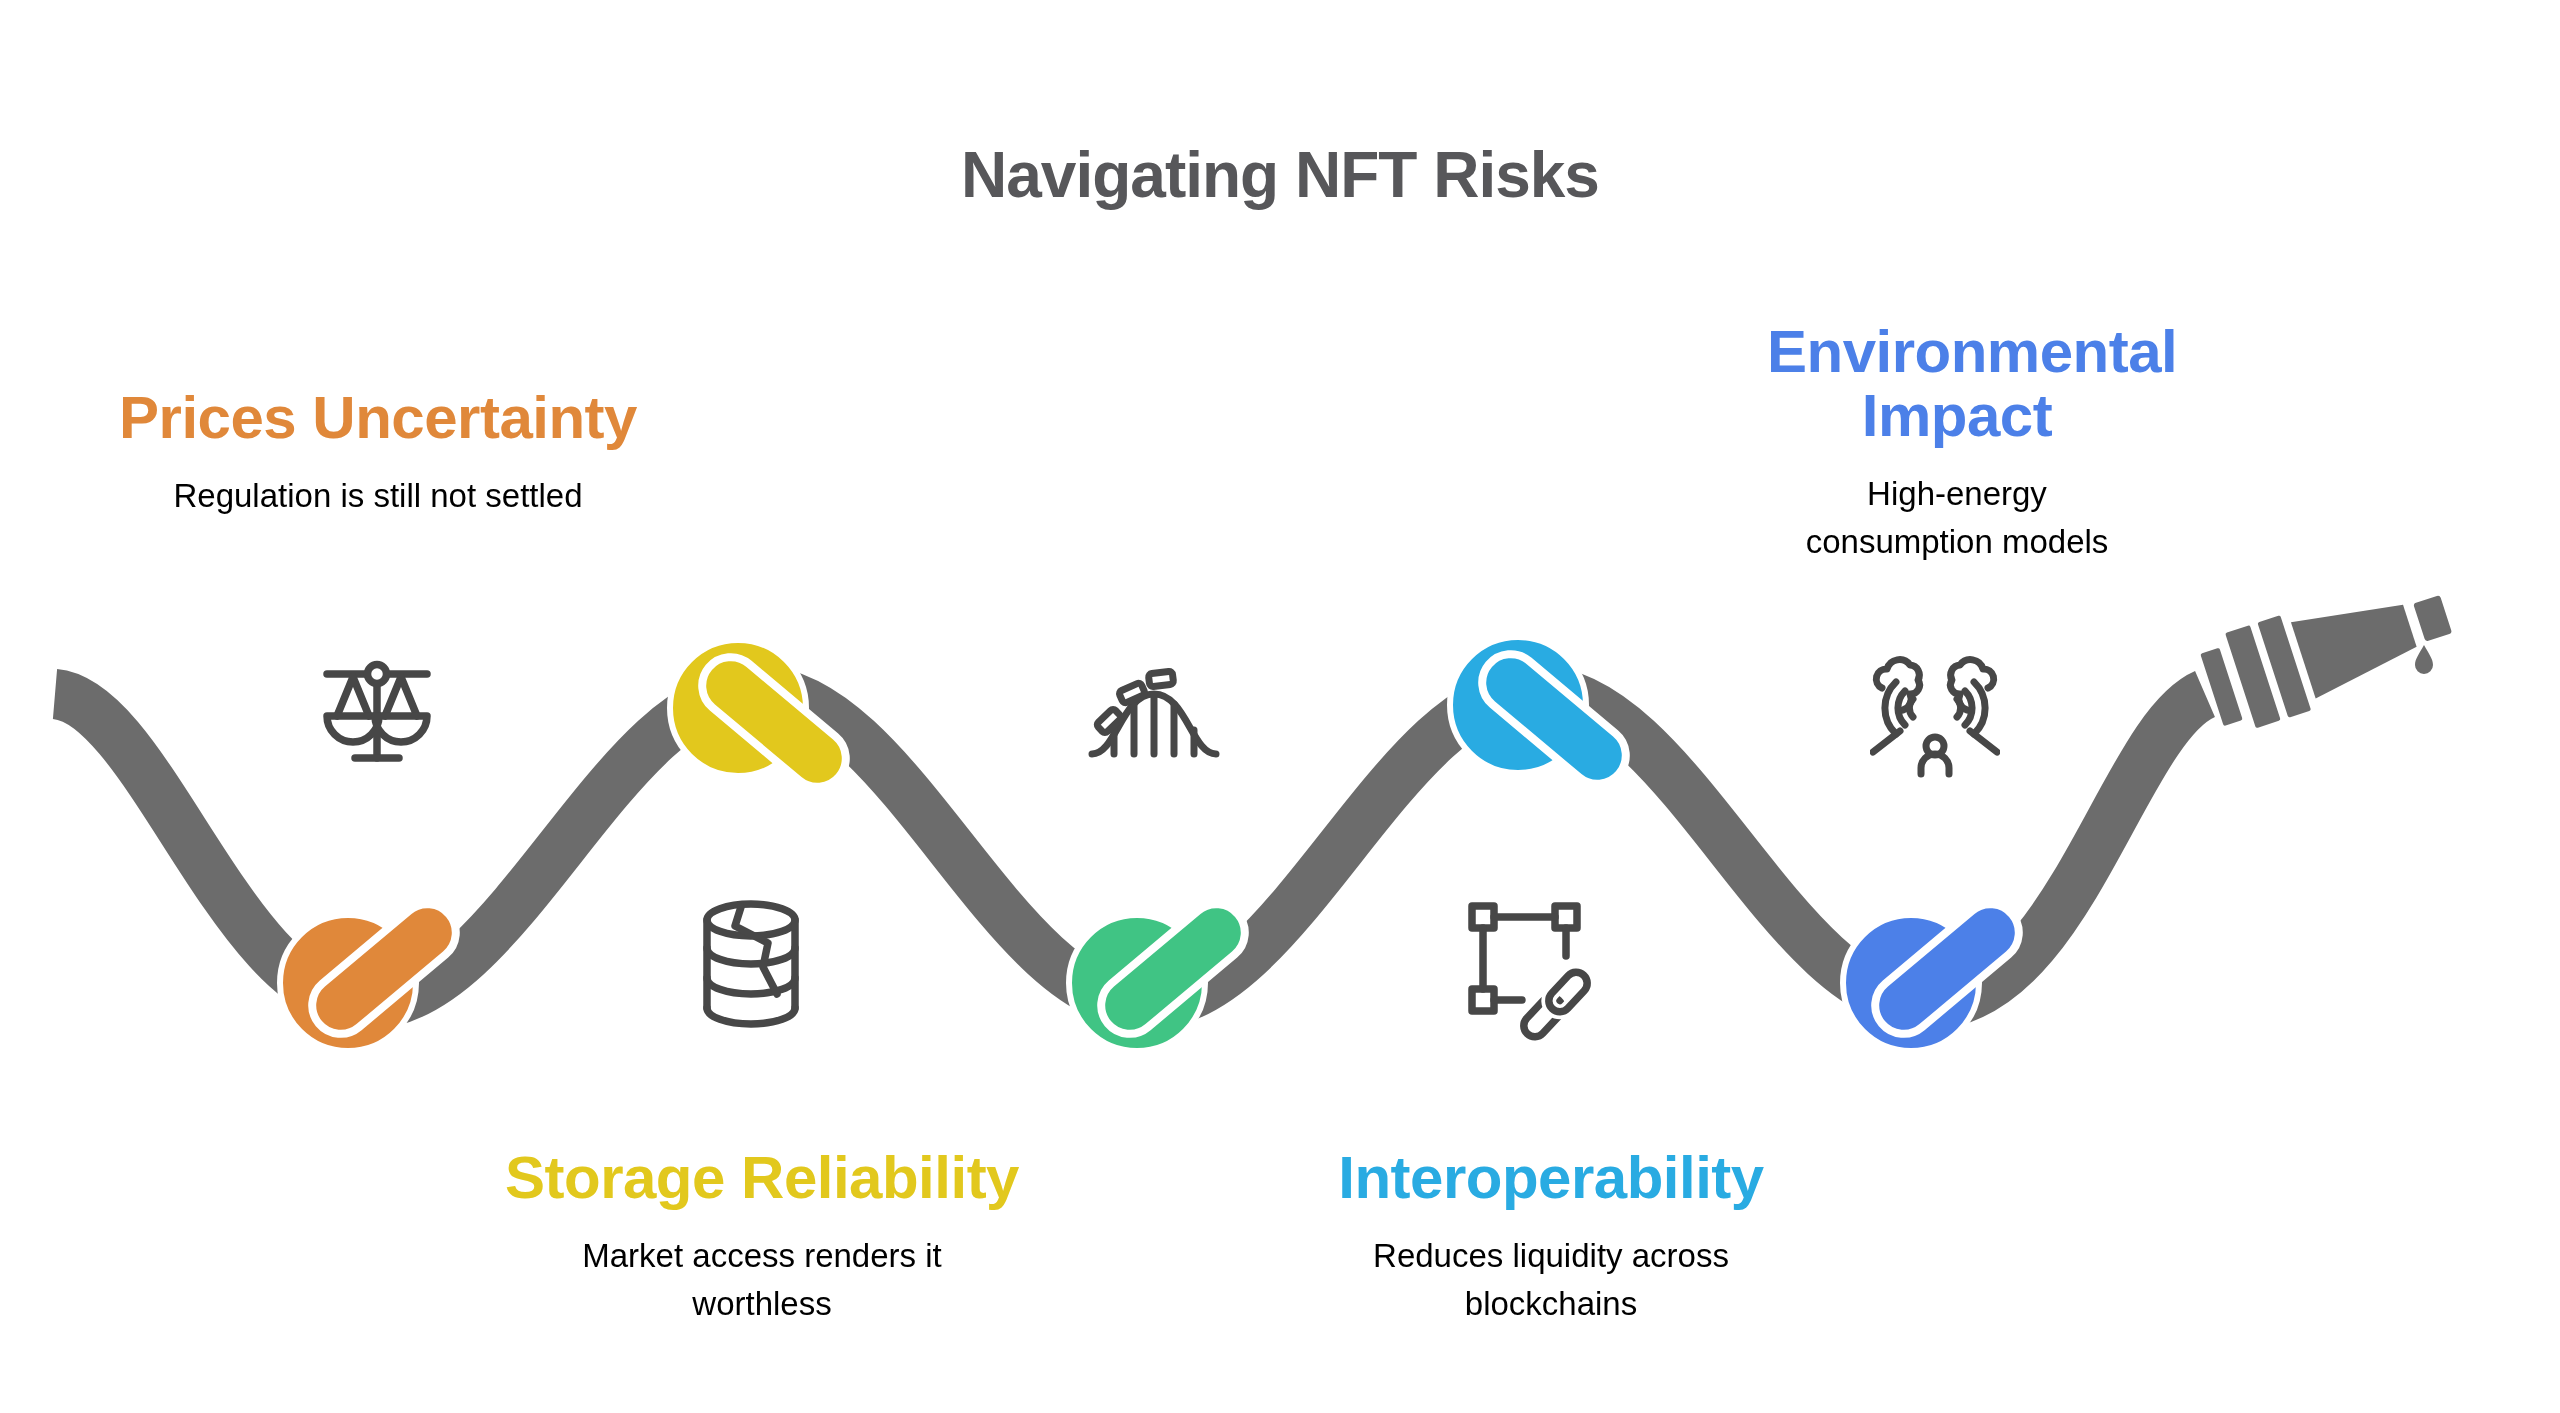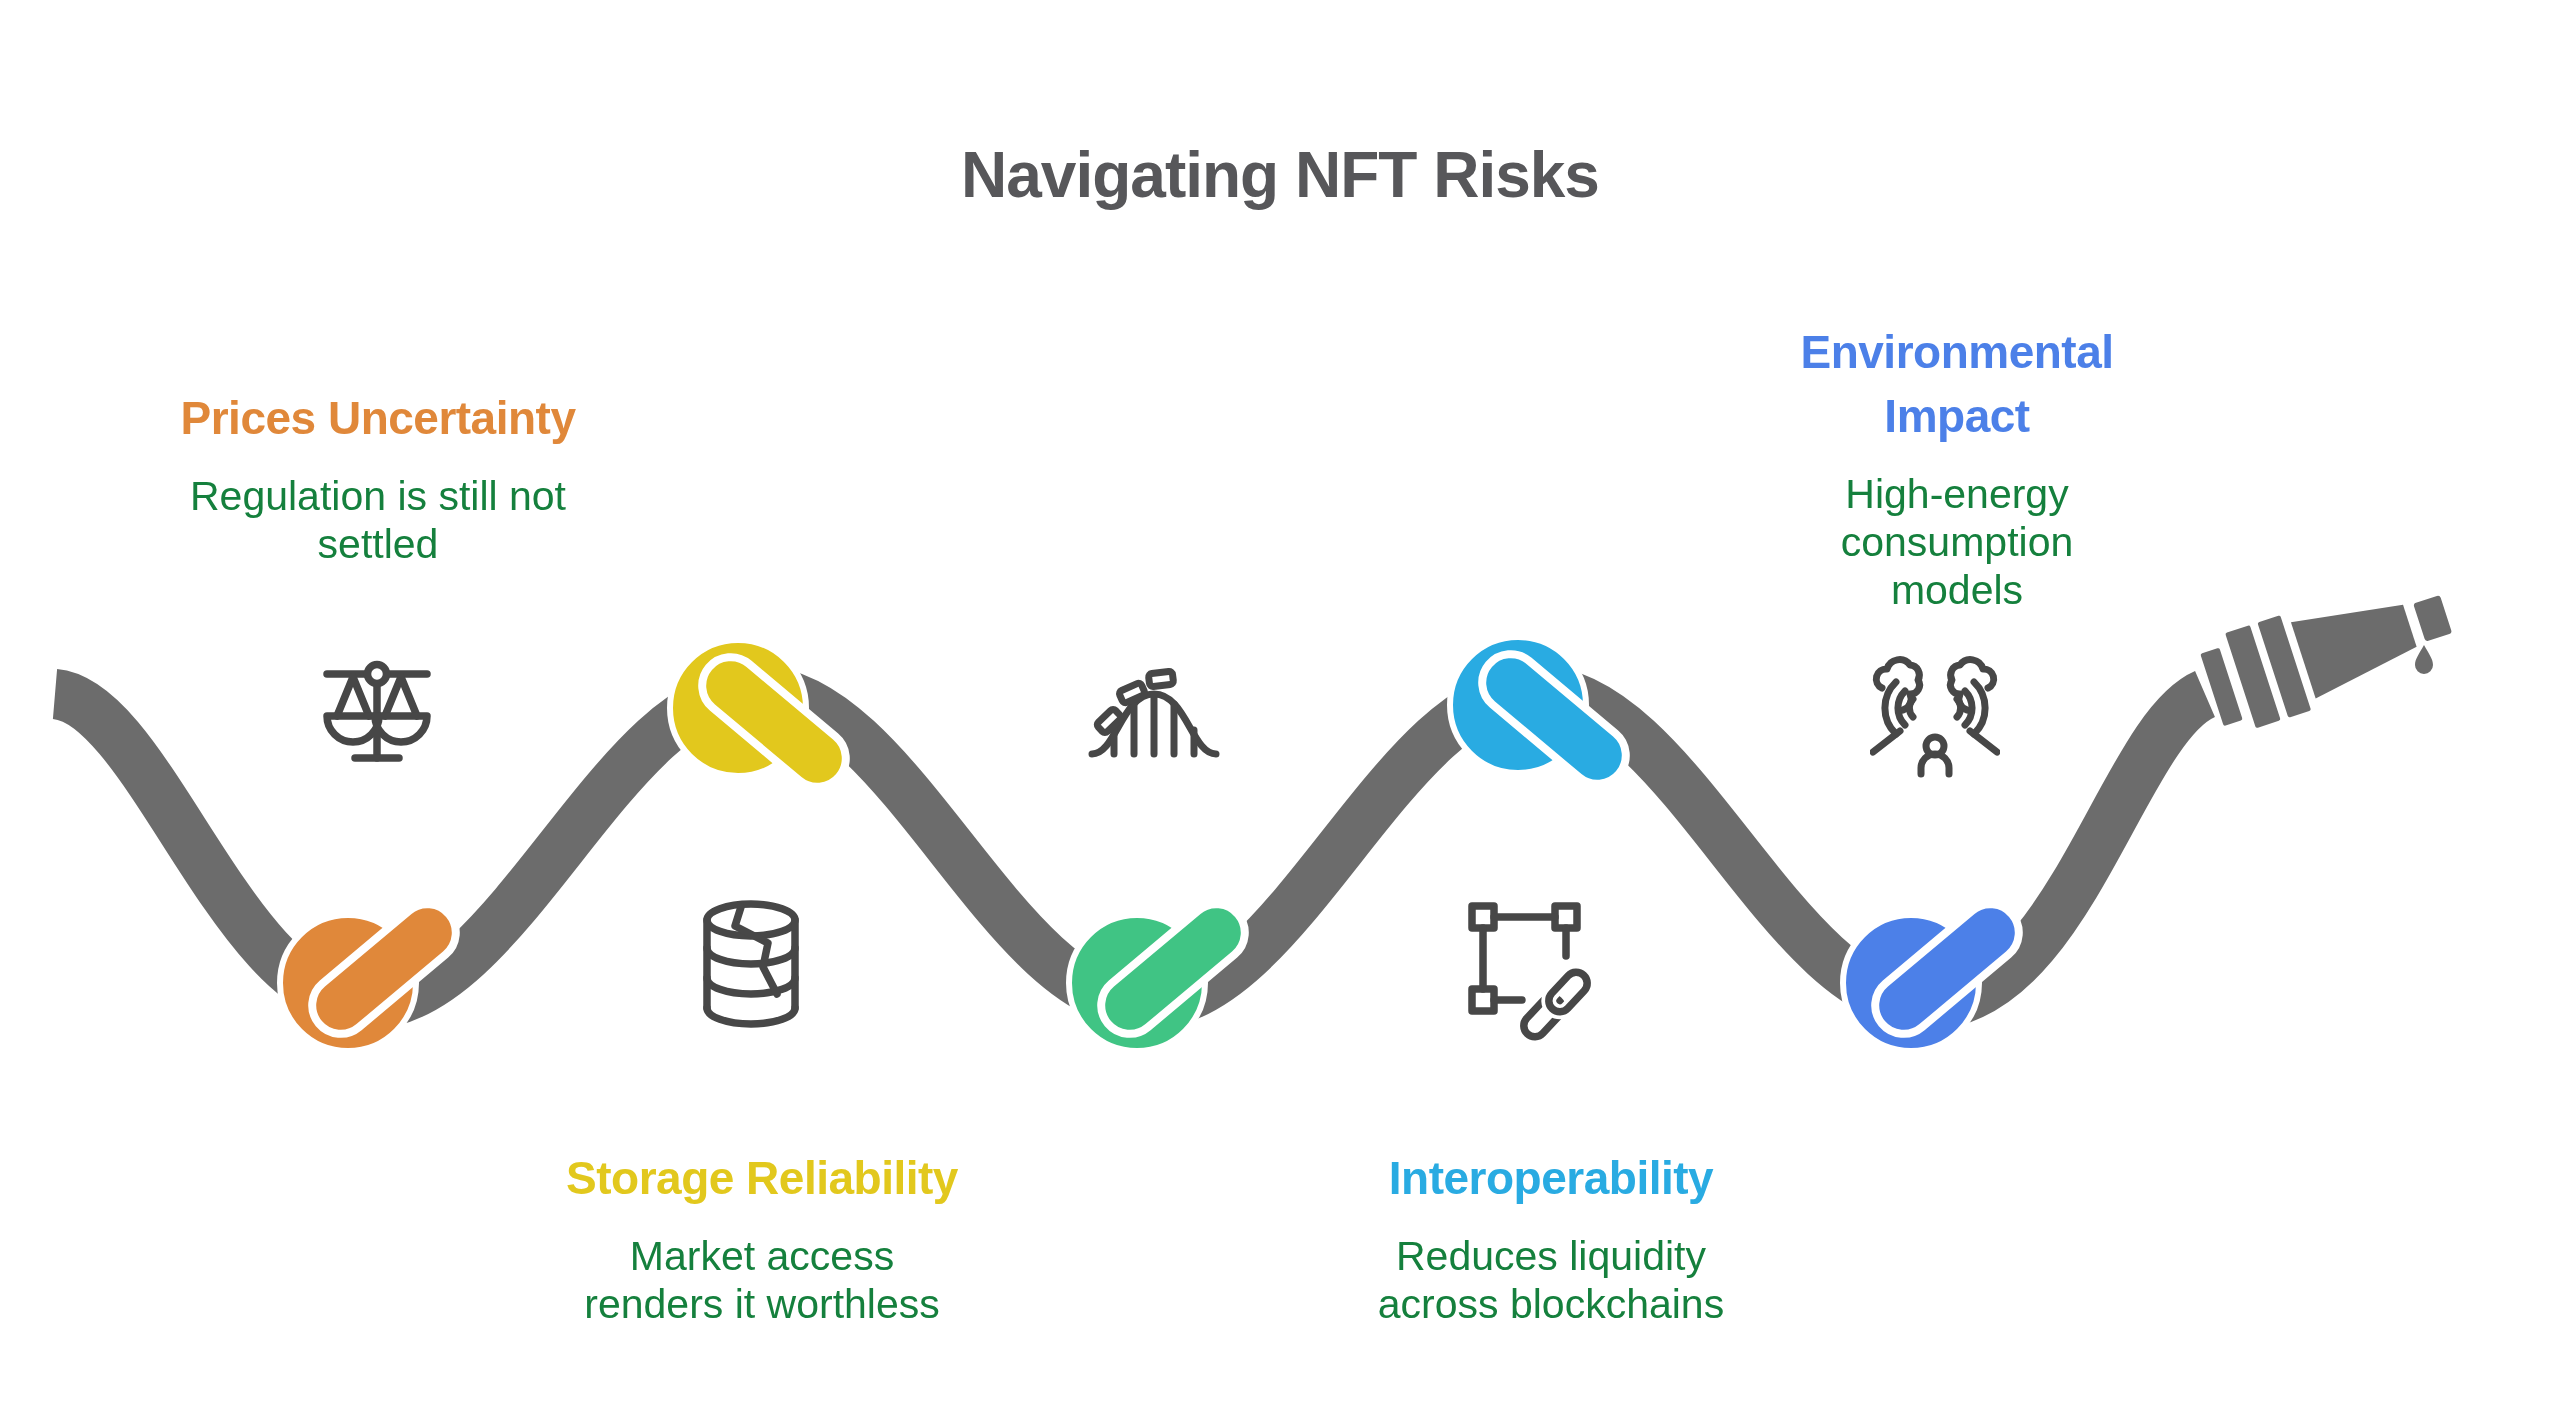--- a/index.html
+++ b/index.html
@@ -6,22 +6,22 @@
   #canvas {
     position:relative; width:2560px; height:1413px; overflow:hidden;
     background:#ffffff; font-family:"Liberation Sans", sans-serif;padding-left:12px;
   }
   .title {
     position:absolute; left:0; top:138px; width:2560px; text-align:center;
     font-size:64px; font-weight:700; letter-spacing:-1px; color:#57575A;
   }
   .rope-svg { position:absolute; left:0; top:0; }
   .sec { position:absolute; text-align:center; }
-  .sec h2 { margin:0; font-size:46px; font-weight:700; line-height:64px; letter-spacing:-0.5px; }
-  .sec p  { margin:22px auto 0; font-size:41px; line-height:48px; color:#15803d; width:410px; }
+  .sec h2 { margin:0; font-size:60px; font-weight:700; line-height:64px; letter-spacing:-0.5px; }
+  .sec p  { margin:22px auto 0; font-size:33px; line-height:48px; color:#000000; width:410px; }
   .sec.narrow p { width:310px; }
   .icon { position:absolute; }
   .st { fill:none; stroke:#474747; stroke-width:7.5; stroke-linecap:round; stroke-linejoin:round; }
   .st7 { fill:none; stroke:#474747; stroke-width:7; stroke-linecap:round; stroke-linejoin:round; }
   .wt { fill:none; stroke:#ffffff; stroke-width:15; stroke-linecap:round; stroke-linejoin:round; }
 </style>
 </head>
 <body>
 
 <div id="canvas">

